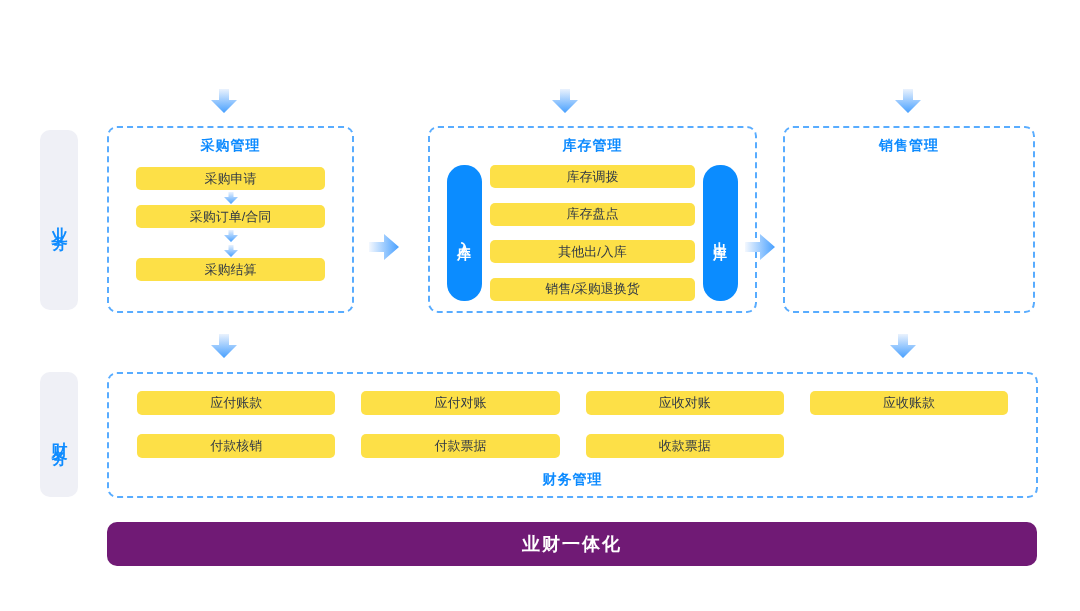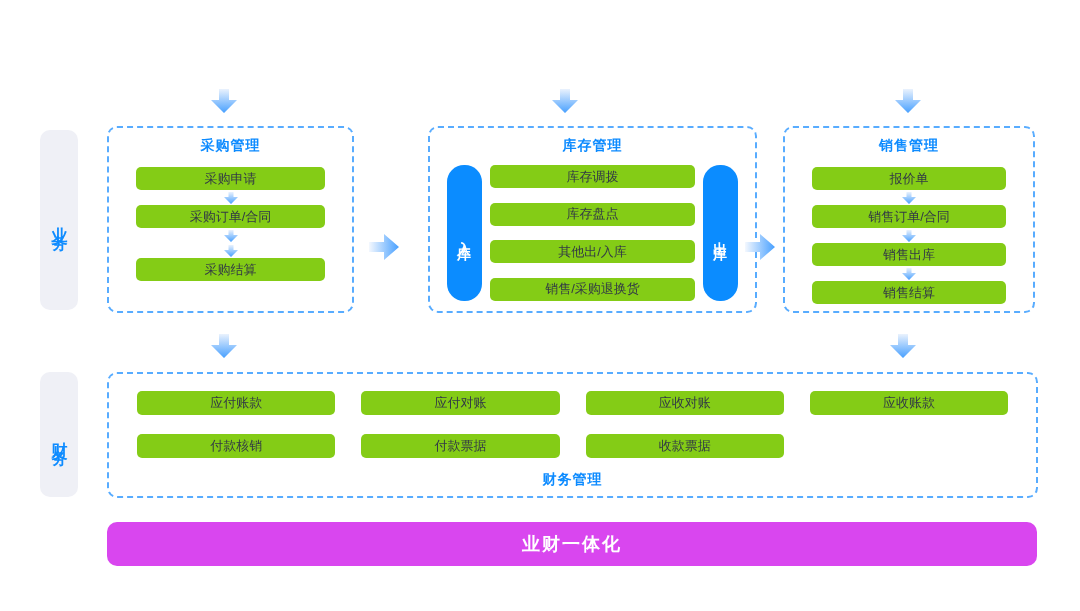--- a/index.html
+++ b/index.html
@@ -11,21 +11,21 @@
 
   
   .top-banner {
     left:107px; top:29px; width:930px; height:42px;
     background:#edeef6; border-radius:10px;
     display:flex; align-items:center; justify-content:center;
   }
   .top-banner span { color:#0d8bff; font-size:18px; font-weight:bold; letter-spacing:1px; }
   .bottom-banner {
     left:107px; top:522px; width:930px; height:44px;
-    background:#d946ef; border-radius:10px;
+    background:#701a75; border-radius:10px;
     display:flex; align-items:center; justify-content:center;
   }
   .bottom-banner span { color:#ffffff; font-size:18px; font-weight:bold; letter-spacing:2px; }
 
   
   .side-pill {
     left:40px; width:38px; background:#eff0f6; border-radius:10px;
     display:flex; align-items:center; justify-content:center;
   }
   .side-pill span {
@@ -44,21 +44,21 @@
     margin-top:9px; height:20px; text-align:center;
     color:#0d8bff; font-size:14px; font-weight:bold; letter-spacing:1px;
   }
   .box-purchase { left:107px; top:126px; width:247px; height:187px; }
   .box-inventory { left:428px; top:126px; width:329px; height:187px; }
   .box-sales { left:783px; top:126px; width:252px; height:187px; }
   .box-finance { left:107px; top:372px; width:931px; height:126px; }
 
   
   .item {
-    height:23px; background:#84cc16; border-radius:5px;
+    height:23px; background:#fde047; border-radius:5px;
     display:flex; align-items:center; justify-content:center;
     color:#323a45; font-size:13px;
   }
 
   
   .flow-col { padding:10px 27px 0; display:flex; flex-direction:column; }
   .sep { height:15px; display:flex; align-items:center; justify-content:center; }
 
   
   .inv-content { margin-top:8px; padding:0 17px; height:136px; display:flex; gap:8px; }
@@ -159,41 +159,20 @@
         <div class="item">销售/采购退换货</div>
       </div>
       <div class="v-pill">
         <span>出库</span>
       </div>
     </div>
   </div>
 
   <div class="abs flow-box box-sales">
     <div class="box-title">销售管理</div>
-    <div class="flow-col">
-      <div class="item">报价单</div>
-      <div class="sep">
-          <svg width="14" height="12" viewBox="0 0 14 12">
-            <path d="M4.5,0 h5 v5 h4.5 L7,12 0,5 h4.5 Z" fill="url(#gradDown)"></path>
-          </svg>
-        </div>
-      <div class="item">销售订单/合同</div>
-      <div class="sep">
-          <svg width="14" height="12" viewBox="0 0 14 12">
-            <path d="M4.5,0 h5 v5 h4.5 L7,12 0,5 h4.5 Z" fill="url(#gradDown)"></path>
-          </svg>
-        </div>
-      <div class="item">销售出库</div>
-      <div class="sep">
-          <svg width="14" height="12" viewBox="0 0 14 12">
-            <path d="M4.5,0 h5 v5 h4.5 L7,12 0,5 h4.5 Z" fill="url(#gradDown)"></path>
-          </svg>
-        </div>
-      <div class="item">销售结算</div>
-    </div>
   </div>
 
   <svg class="arr" style="left:369px;top:234px" width="30" height="26" viewBox="0 0 30 26">
       <path d="M0,8 h15 v-8 L30,13 15,26 v-8 H0 Z" fill="url(#gradRight)"></path>
     </svg>
   <svg class="arr" style="left:745px;top:234px" width="30" height="26" viewBox="0 0 30 26">
       <path d="M0,8 h15 v-8 L30,13 15,26 v-8 H0 Z" fill="url(#gradRight)"></path>
     </svg>
 
   <svg class="arr" style="left:211px;top:334px" width="26" height="24" viewBox="0 0 26 24">

